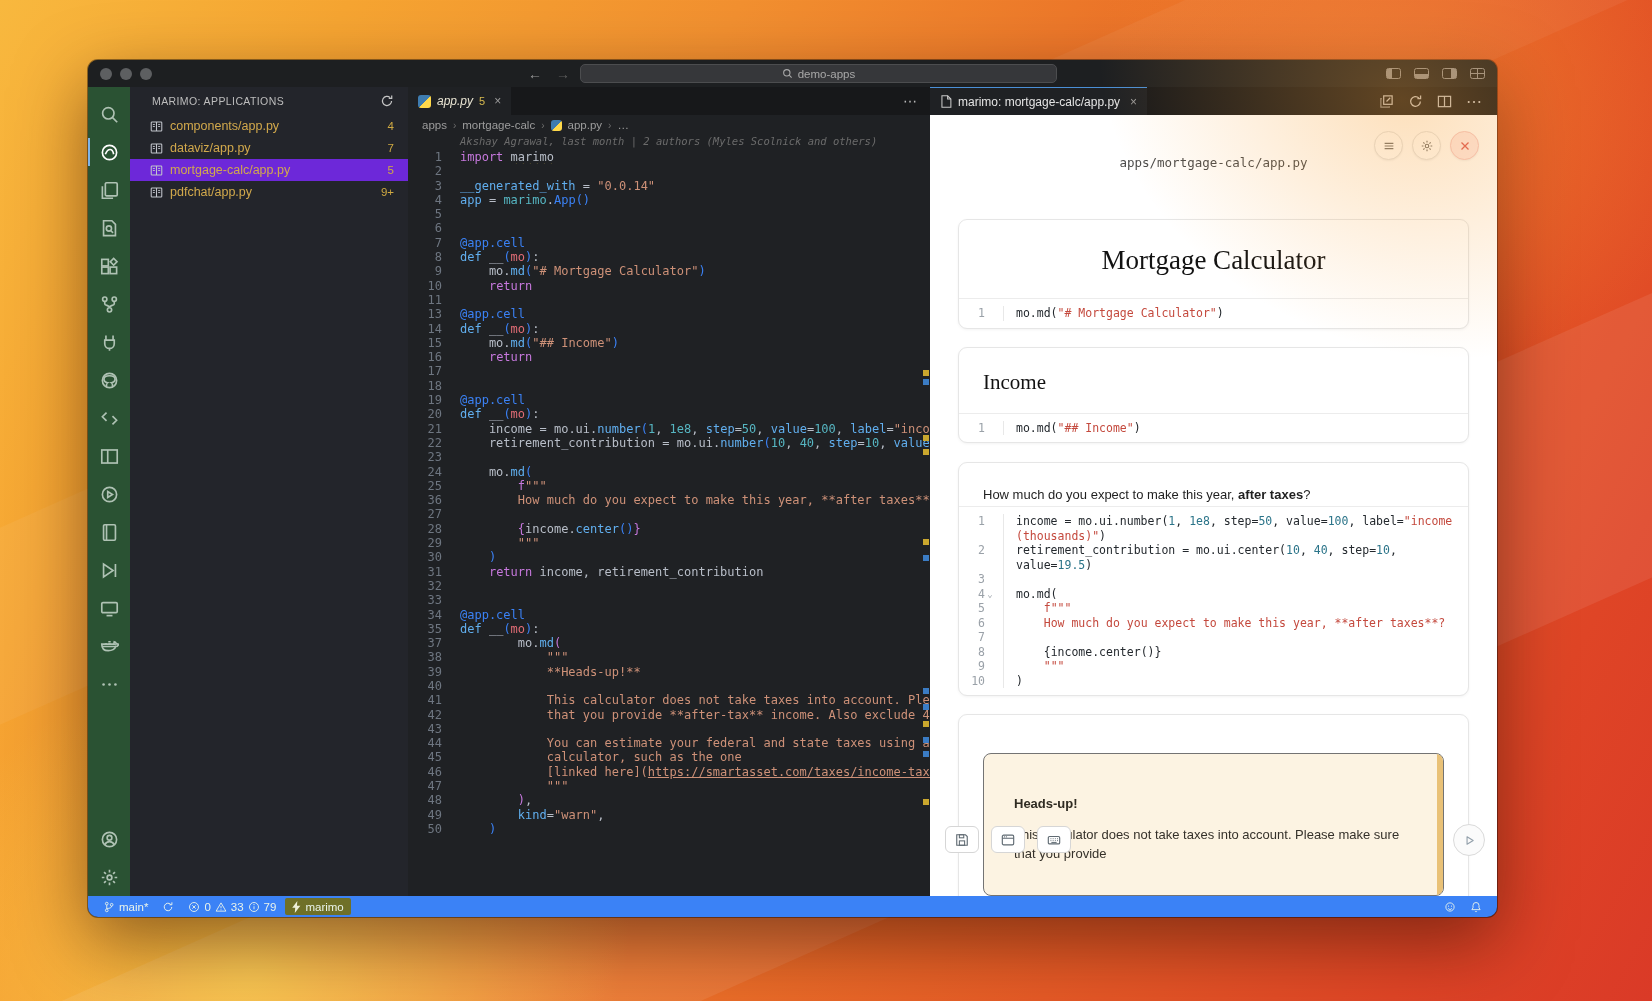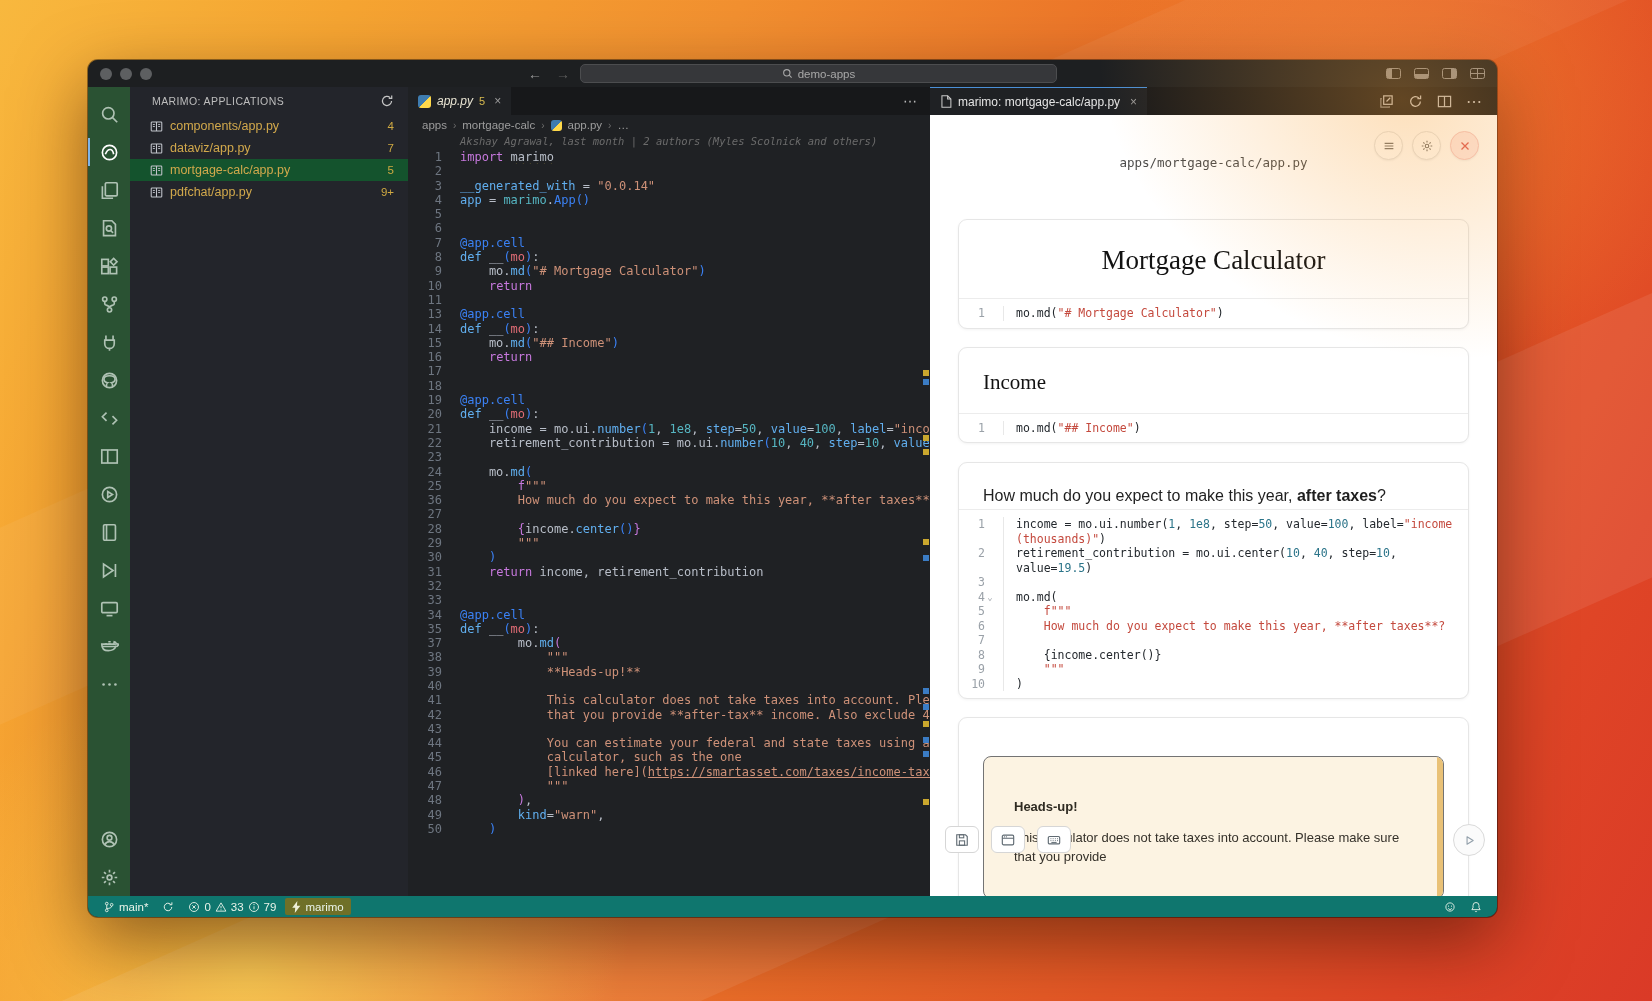--- a/index.html
+++ b/index.html
@@ -56,21 +56,21 @@
   .abspacer{ flex:1; }
 
   
   .sidebar{ width:278px; background:#23252b; flex-shrink:0; color:#cccccc; overflow:hidden; }
   .sbheader{ height:28px; display:flex; align-items:center; padding:0 14px 0 22px; font-size:10.5px;
     letter-spacing:.4px; color:#bdbdbd; }
   .sbheader .sp{ flex:1; }
   .sbrow{ height:22px; display:flex; align-items:center; padding:0 14px 0 20px; font-size:12.5px; color:#d2a94c; gap:7px; }
   .sbrow .nm{ flex:1; white-space:nowrap; overflow:hidden; }
   .sbrow .bdg{ color:#cfa942; font-size:11.5px; }
-  .sbrow.selected{ background:#14532d; }
+  .sbrow.selected{ background:#6d28d9; }
 
   
   .editor-group{ width:522px; flex-shrink:0; display:flex; flex-direction:column; background:#1f2124; position:relative; }
   .tabbar{ height:28px; background:#17181a; display:flex; align-items:stretch; }
   .tab{ background:#1f2124; display:flex; align-items:center; gap:6px; padding:0 10px; font-size:12px; color:#e8e4d2; }
   .tab .fn{ font-style:italic; }
   .tab .dirty{ color:#d7ba4f; font-size:11px; }
   .tab .x{ color:#9a9a9a; font-size:12px; margin-left:3px; }
   .tabsp{ flex:1; }
   .tabact{ display:flex; align-items:center; padding:0 12px; color:#b8b8b8; font-size:14px; letter-spacing:1px; }
@@ -117,41 +117,41 @@
   .card-title-md{ font-family:"Liberation Serif", serif; font-size:21px; color:#121212; text-align:left; padding:22px 0 18px 24px; }
   .card-div{ border-top:1px solid #ececec; }
   .ccode{ padding:7px 0; }
   .crow{ display:flex; font-family:"DejaVu Sans Mono", monospace; font-size:11.5px; line-height:14.5px; }
   .cnum{ width:26px; text-align:right; color:#9aa1a8; flex-shrink:0; }
   .cfold{ width:10px; color:#9aa1a8; font-size:9px; text-align:center; }
   .ccodetxt{ border-left:1px solid #e8e8e8; margin-left:8px; padding-left:12px; white-space:pre-wrap; color:#24292e; flex:1; }
   .k{ color:#24292e; } .s{ color:#c4493d; } .n{ color:#2b7489; }
   .card2{ margin-top:18px; }
   .card3{ margin-top:19px; }
-  .q{ font-size:16px; color:#1f1f1f; padding:24px 24px 4px; }
+  .q{ font-size:13px; color:#1f1f1f; padding:24px 24px 4px; }
   .numrow{ display:flex; align-items:center; justify-content:center; gap:8px; padding:14px 0 18px; }
   .numrow label{ font-size:12px; color:#333; }
   .numinput{ width:84px; height:20px; border:1px solid #8a9097; border-radius:4px; font-family:"DejaVu Sans Mono", monospace;
     font-size:12px; color:#222; padding-left:7px; display:flex; align-items:center; }
   .card4{ margin-top:18px; height:210px; }
   .callout{ margin:38px 24px 0; background:#fcf3e2; border:1px solid #737373; border-radius:8px; position:relative; overflow:hidden;
     padding:42px 30px 20px; }
   .callout::after{ content:""; position:absolute; right:0; top:0; bottom:0; width:6px; background:#e9c177; }
   .callout h4{ font-size:13px; color:#2f2b22; margin-bottom:14px; }
   .callout p{ font-size:13px; color:#35312a; line-height:19px; margin-bottom:12px; }
   .float-btns{ position:absolute; left:15px; bottom:43px; display:flex; gap:12px; }
   .sqbtn{ width:34px; height:27px; background:#fff; border:1px solid #d6d6d6; border-radius:6px;
     display:flex; align-items:center; justify-content:center; color:#5f6a72; }
   .sqbtn svg{ width:14px; height:14px; }
   .playbtn{ position:absolute; right:12px; bottom:40px; width:32px; height:32px; border-radius:50%;
     background:#fbfbfb; border:1px solid #dadada; display:flex; align-items:center; justify-content:center; color:#93a0ab; }
   .playbtn svg{ width:13px; height:13px; }
 
   
-  .statusbar{ height:21px; background:#0f766e; display:flex; align-items:center; padding:0 10px; gap:4px;
+  .statusbar{ height:21px; background:#3b82f6; display:flex; align-items:center; padding:0 10px; gap:4px;
     color:#eaf4ea; font-size:11.5px; }
   .sbitem{ display:flex; align-items:center; gap:4px; padding:0 5px; height:21px; }
   .sbitem svg{ width:12px; height:12px; }
   .chip{ background:#6f7028; border-radius:2px; padding:0 7px; height:17px; display:flex; align-items:center; gap:4px; }
   .sbsp{ flex:1; }
 </style>
 </head>
 <body>
 
 <div class="desktop">

